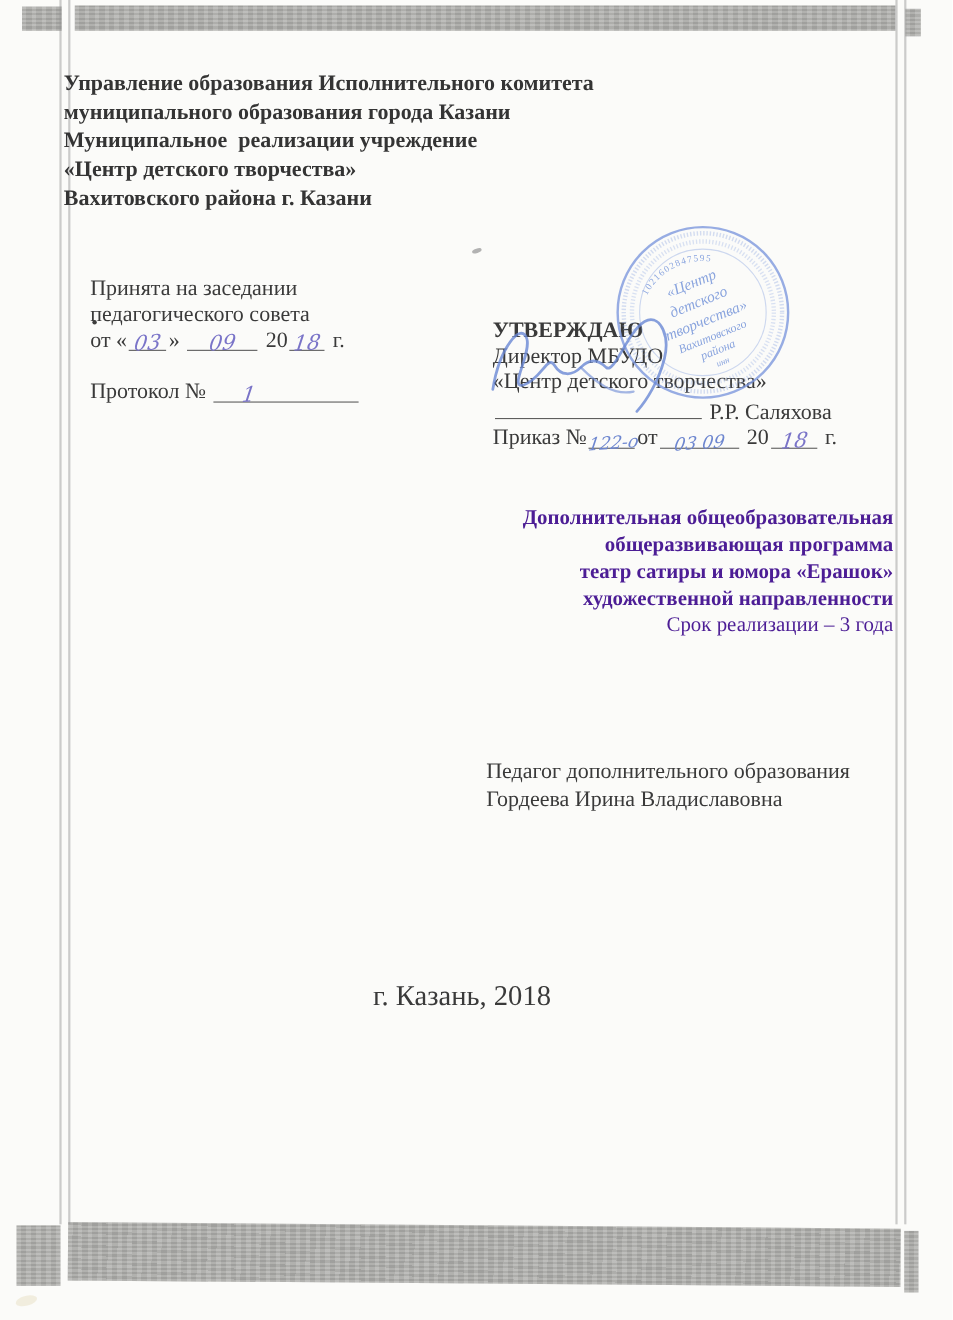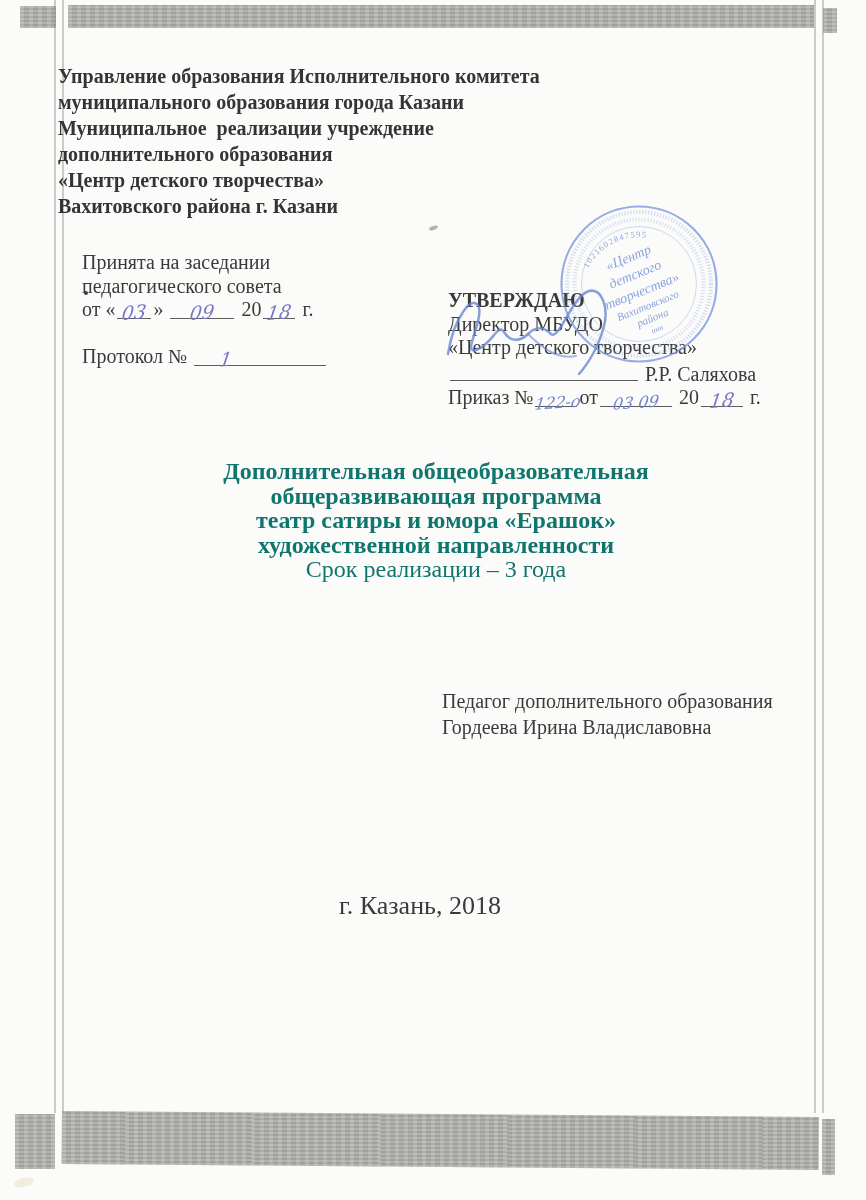--- a/index.html
+++ b/index.html
@@ -43,22 +43,22 @@
      vertical-align:baseline;text-align:center;margin:0 2px;}
   .u-day{width:34px;} .u-month{width:64px;} .u-year{width:32px;}
   .u-protocol{width:106px;text-align:left;padding-left:26px;}
   .u-sign{width:188px;}
   .u-num{width:42px;} .u-date{width:72px;} .u-year2{width:42px;}
   .hand{display:inline-block;font-family:"DejaVu Serif",serif;font-style:italic;
      color:#7a74c8;font-size:19px;line-height:1;position:relative;top:3px;
      transform:rotate(-4deg) skewX(-12deg);}
   .hand.small{font-size:16px;color:#6d86cf;top:4px;}
 
-  .title-block{position:absolute;left:60px;top:459px;width:752px;text-align:center;
-     font-size:24px;line-height:24.5px;color:#0f766e;}
+  .title-block{position:absolute;left:60px;top:459px;width:752px;text-align:right;
+     font-size:19px;line-height:24.5px;color:#4c1d95;}
   .author{position:absolute;left:442px;top:689px;font-size:20px;line-height:25.5px;}
   .footer{position:absolute;left:44px;top:891px;width:752px;text-align:center;font-size:26px;}
 
   .stamp{position:absolute;left:557px;top:202px;width:164px;height:164px;opacity:.92;}
   .stamp text{font-family:"Liberation Serif","DejaVu Serif",serif;}
   .signature{position:absolute;left:438px;top:284px;width:232px;height:96px;}
 
   .speck{position:absolute;}
   .speck-squiggle{left:429px;top:226px;width:9px;height:4px;border-radius:50%;
      background:#999;transform:rotate(-18deg);opacity:.75;}
@@ -80,21 +80,20 @@
 
   <div class="vline vl1"></div>
   <div class="vline vl2"></div>
   <div class="vline vl3"></div>
   <div class="vline vl4"></div>
 
   <div class="header">
     <div>Управление образования Исполнительного комитета</div>
     <div>муниципального образования города Казани</div>
     <div>Муниципальное  реализации учреждение</div>
-    <div>дополнительного образования</div>
     <div>«Центр детского творчества»</div>
     <div>Вахитовского района г. Казани</div>
   </div>
 
   <div class="block accept">
     <div>Принята на заседании</div>
     <div>педагогического совета</div>
     <div class="row">
       <span class="tok">от «</span><span class="u u-day"><span class="hand">03</span></span><span class="tok">» </span><span class="u u-month"><span class="hand">09</span></span><span class="tok"> 20</span><span class="u u-year"><span class="hand">18</span></span><span class="tok"> г.</span>
     </div>

